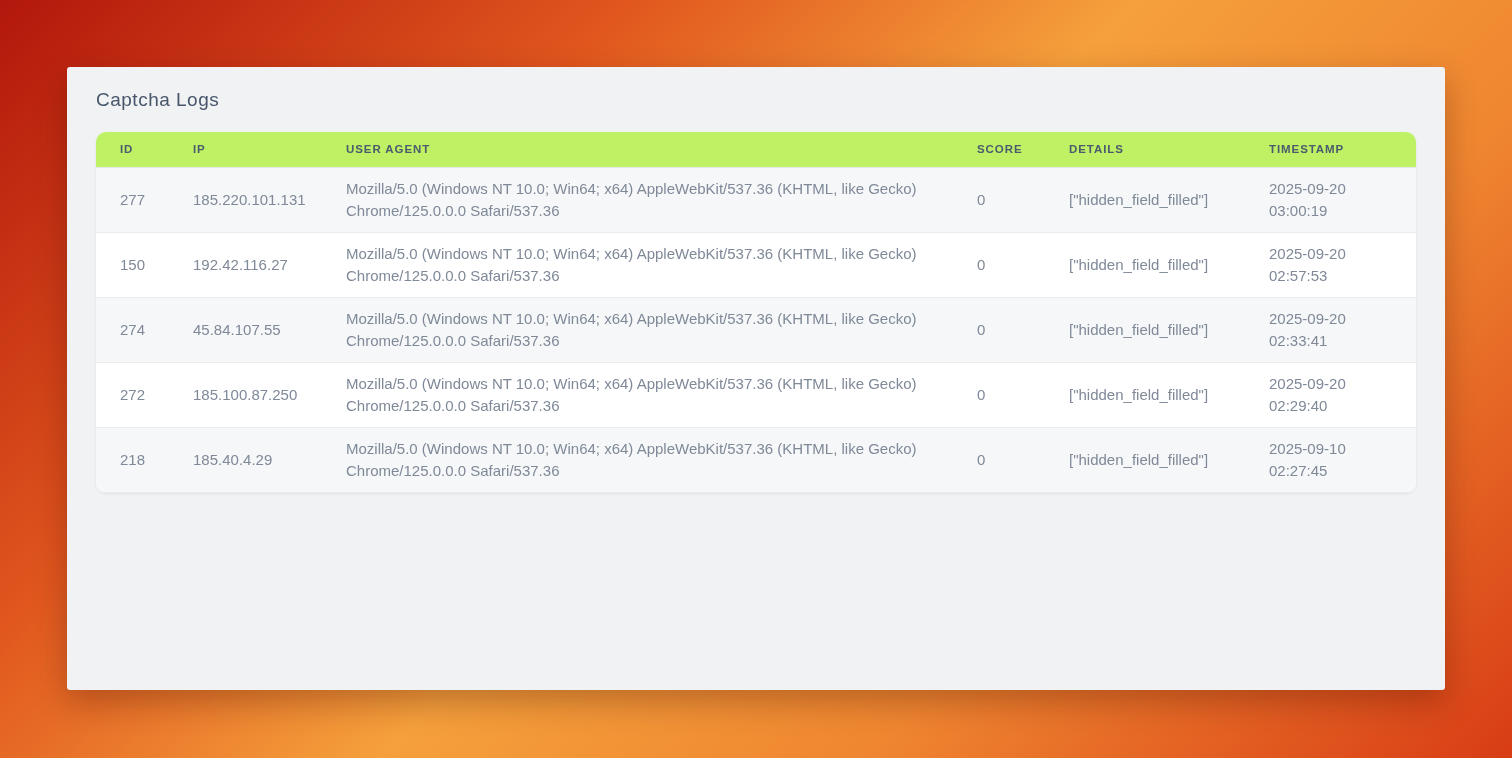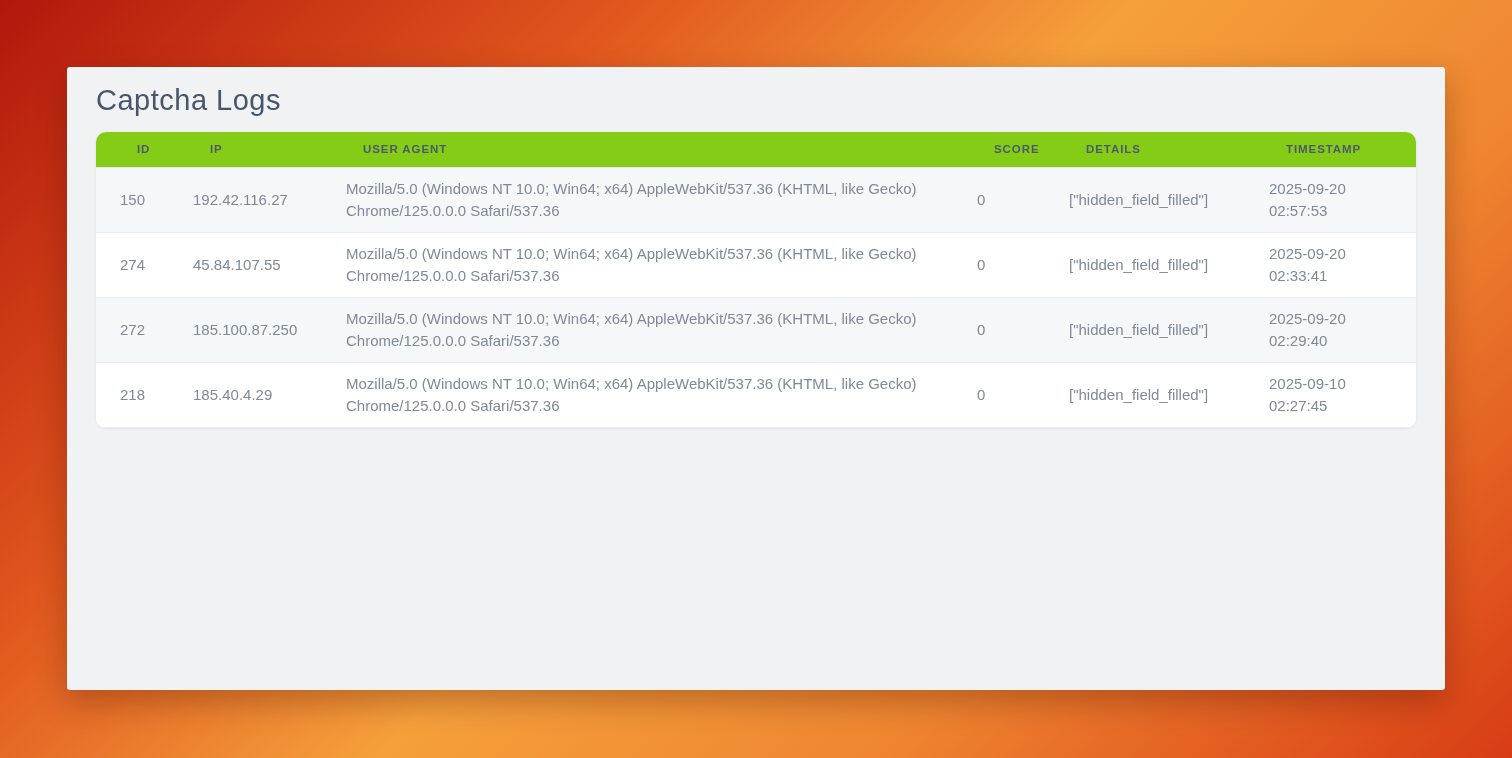--- a/index.html
+++ b/index.html
@@ -12,49 +12,49 @@
     position: absolute;
     left: 67px; top: 67px;
     width: 1378px; height: 623px;
     background: #f1f2f3;
     border-radius: 3px;
     box-shadow: 0 12px 32px rgba(60, 10, 0, 0.30);
     padding: 12px 29px 0 29px;
     overflow: hidden;
   }
   .page-title {
-    font-size: 29px;
+    font-size: 19px;
     line-height: 42px;
     font-weight: 500;
     color: #47566b;
     letter-spacing: 0.5px;
   }
   .table-wrap {
     margin-top: 11px;
     background: #ffffff;
     border-radius: 10px;
     box-shadow: 0 1px 3px rgba(0,0,0,0.07);
     overflow: hidden;
   }
   table {
     width: 1320px;
     border-collapse: collapse;
     table-layout: fixed;
   }
   thead th {
     height: 35px;
-    padding: 0 41px;
+    padding: 0 24px;
     text-align: left;
     vertical-align: middle;
     font-size: 11.5px;
     font-weight: 700;
     letter-spacing: 0.08em;
     text-transform: uppercase;
     color: #4c5a6e;
-    background: #84cc16;
+    background: #bef264;
     border-bottom: 1px solid #e4e7ea;
     white-space: nowrap;
   }
   tbody td {
     height: 65px;
     padding: 10px 24px;
     vertical-align: middle;
     font-size: 15px;
     line-height: 21.5px;
     color: #7f8998;
@@ -85,20 +85,28 @@
           <th>ID</th>
           <th>IP</th>
           <th>USER AGENT</th>
           <th>SCORE</th>
           <th>DETAILS</th>
           <th>TIMESTAMP</th>
         </tr>
       </thead>
       <tbody id="logs-tbody">
           <tr>
+            <td class="col-id">277</td>
+            <td class="col-ip">185.220.101.131</td>
+            <td class="col-user_agent">Mozilla/5.0 (Windows NT 10.0; Win64; x64) AppleWebKit/537.36 (KHTML, like Gecko) Chrome/125.0.0.0 Safari/537.36</td>
+            <td class="col-score">0</td>
+            <td class="col-details">["hidden_field_filled"]</td>
+            <td class="col-timestamp">2025-09-20 03:00:19</td>
+          </tr>
+          <tr>
             <td class="col-id">150</td>
             <td class="col-ip">192.42.116.27</td>
             <td class="col-user_agent">Mozilla/5.0 (Windows NT 10.0; Win64; x64) AppleWebKit/537.36 (KHTML, like Gecko) Chrome/125.0.0.0 Safari/537.36</td>
             <td class="col-score">0</td>
             <td class="col-details">["hidden_field_filled"]</td>
             <td class="col-timestamp">2025-09-20 02:57:53</td>
           </tr>
           <tr>
             <td class="col-id">274</td>
             <td class="col-ip">45.84.107.55</td>

